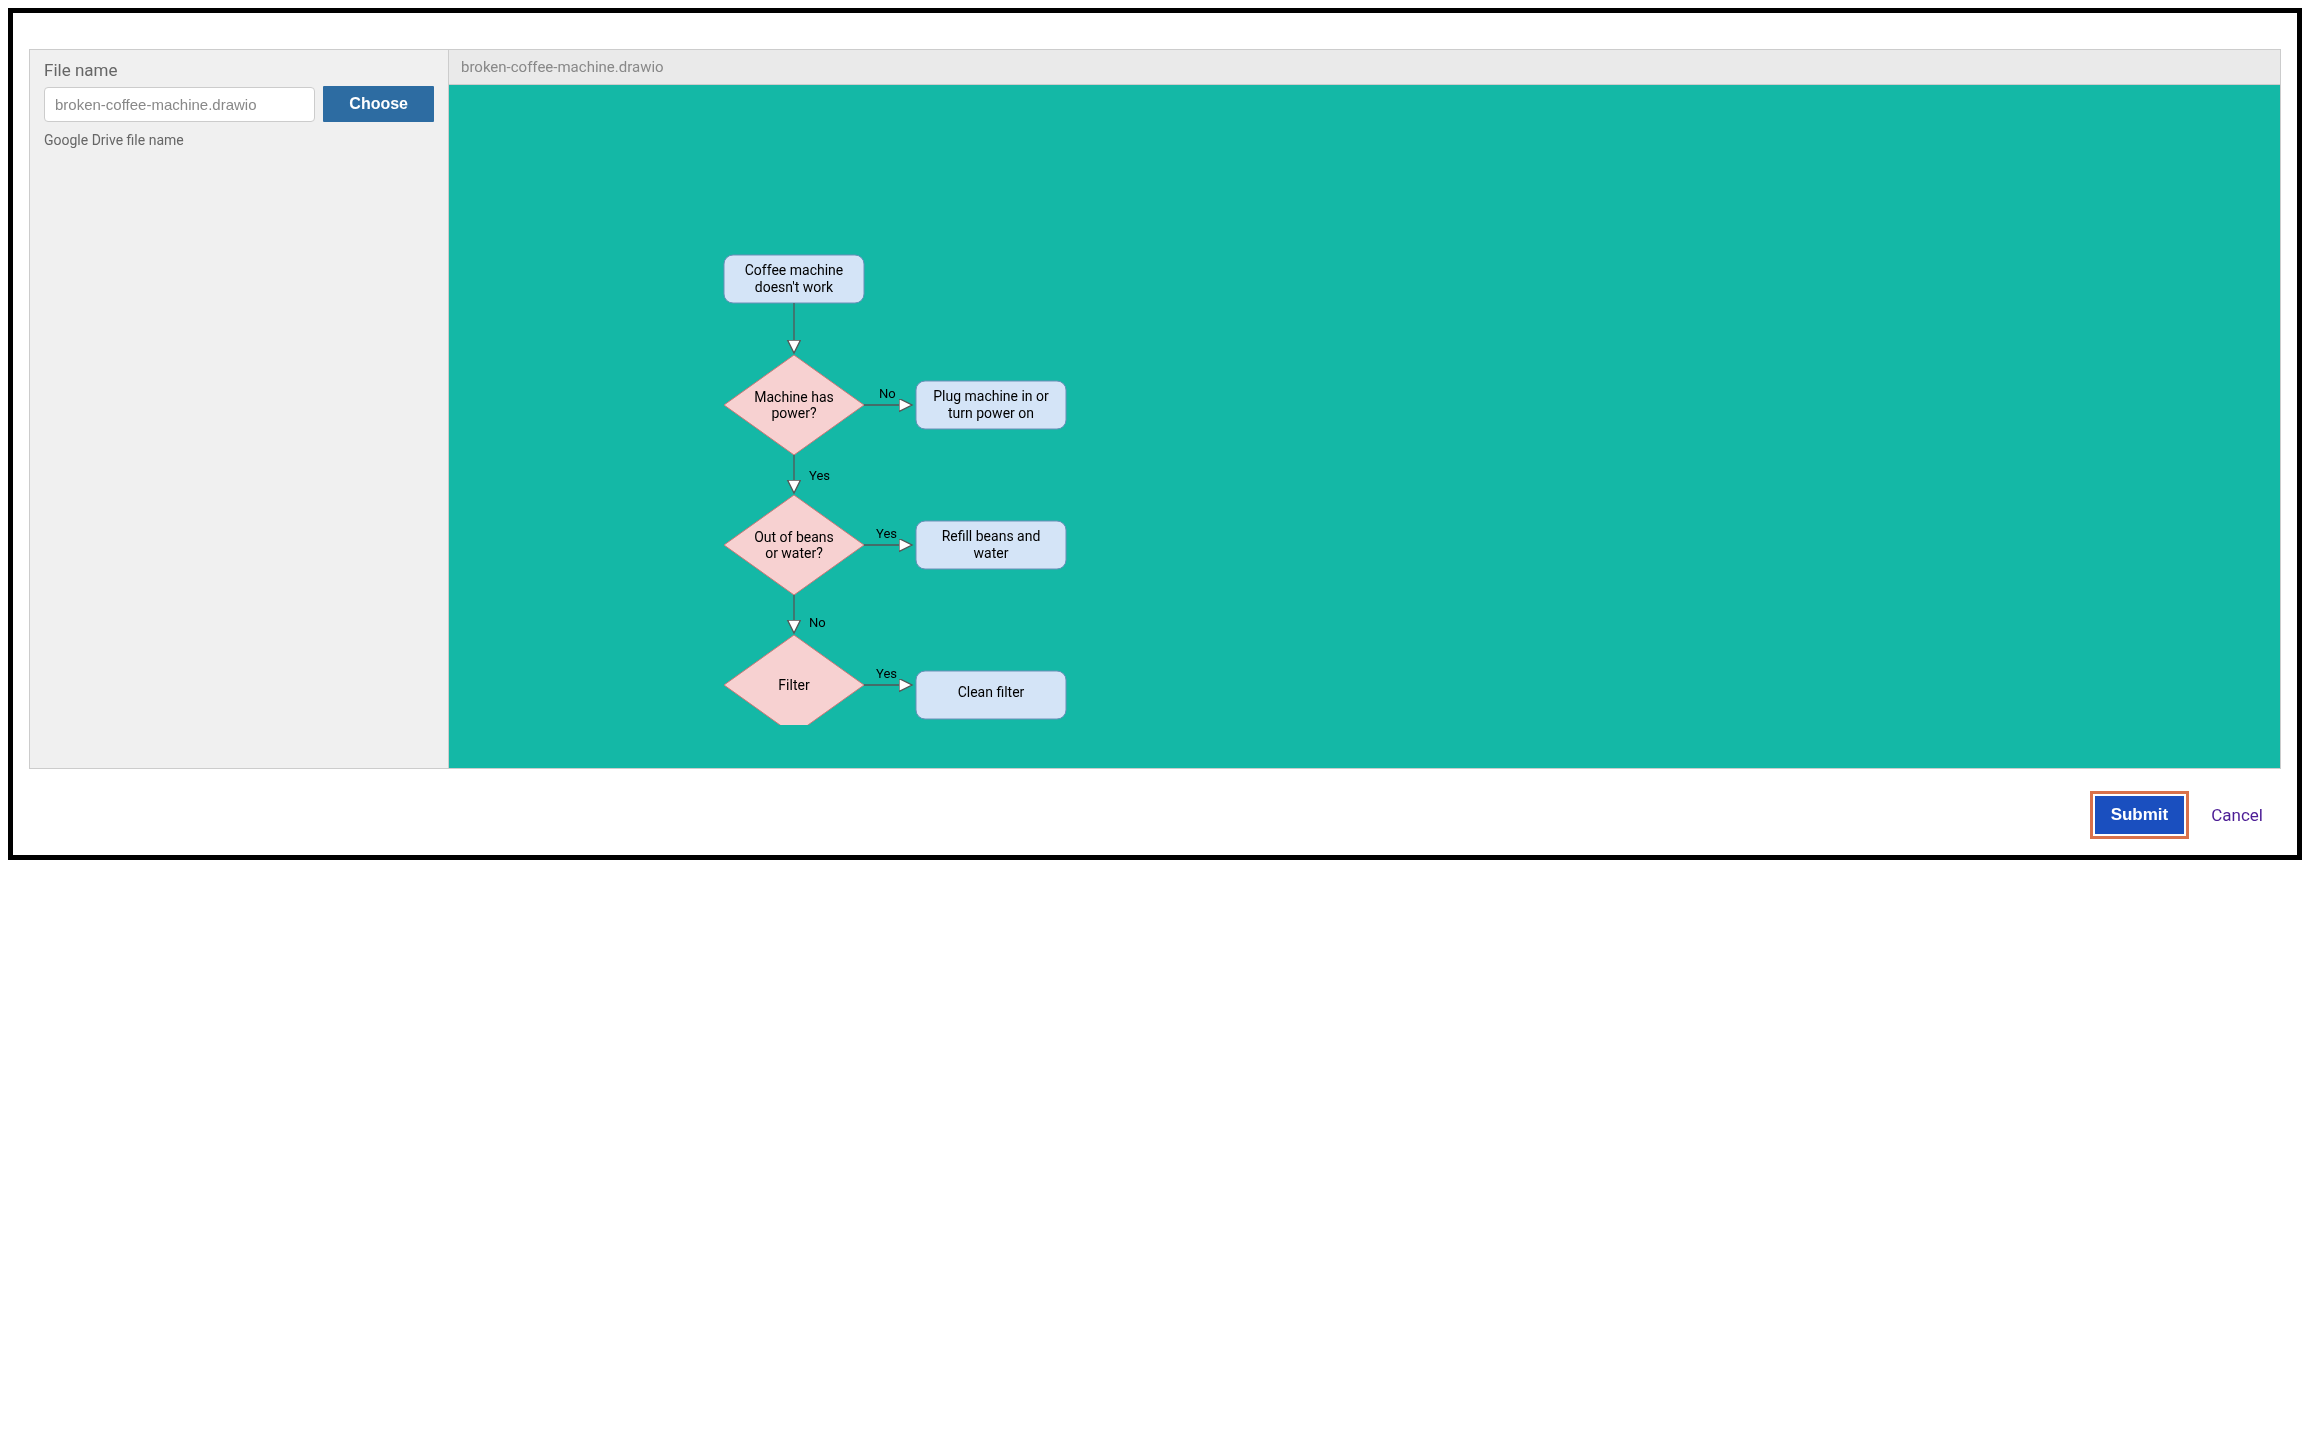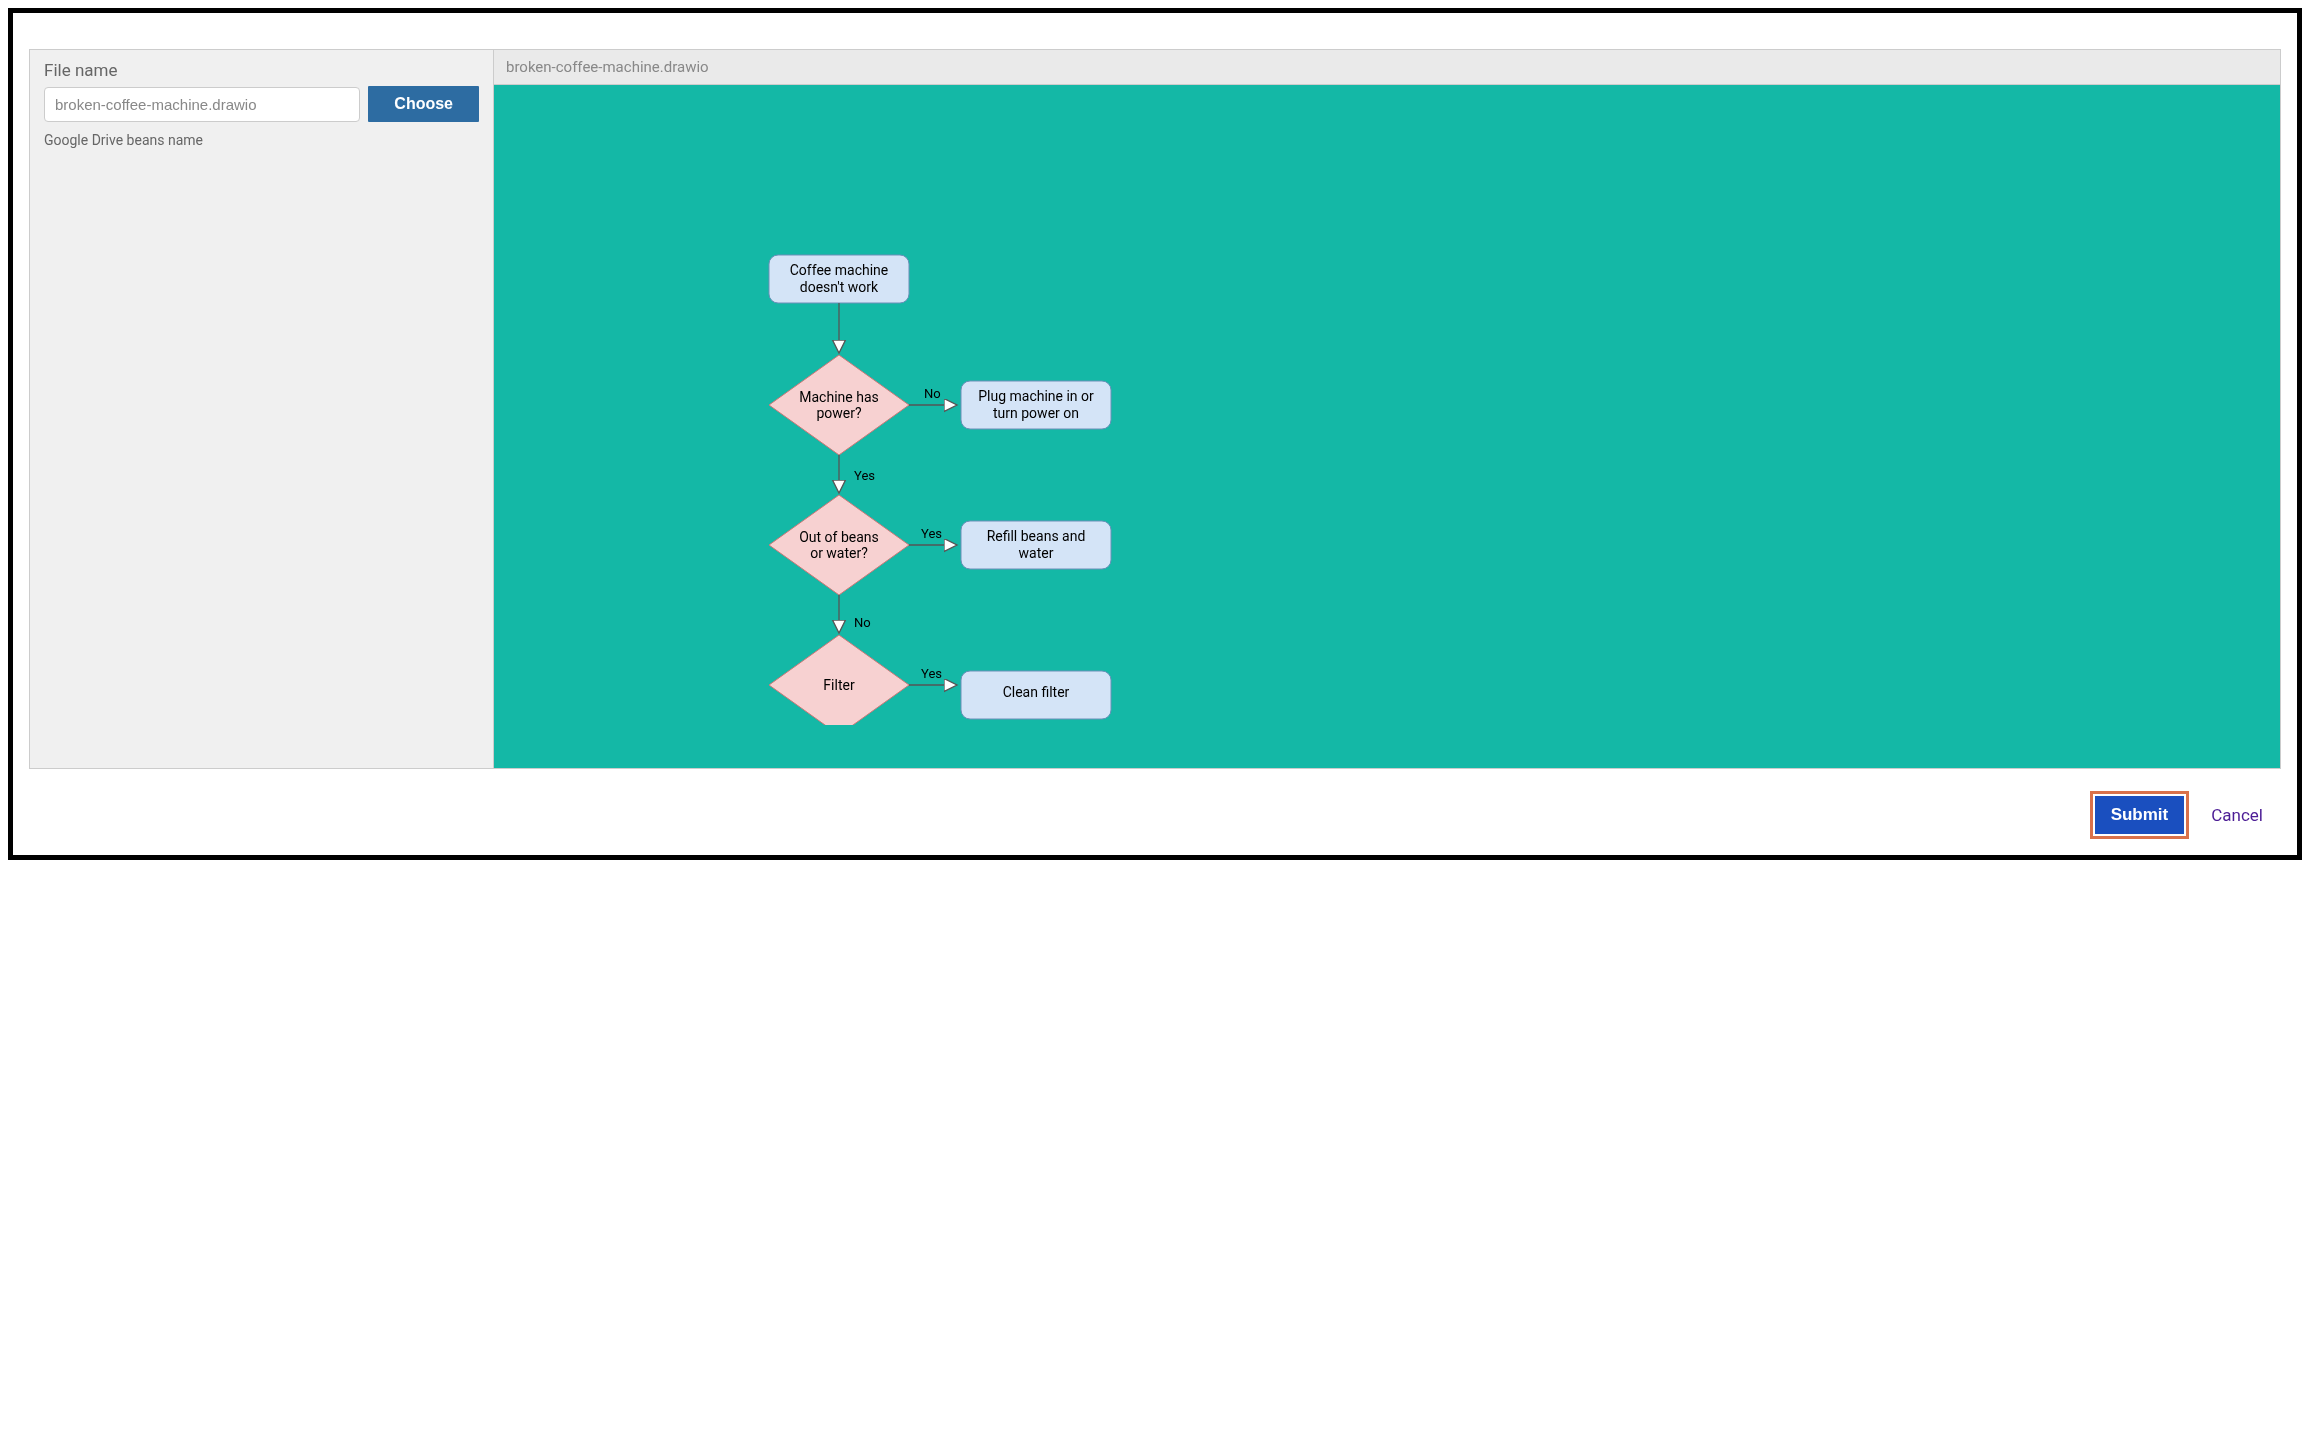--- a/index.html
+++ b/index.html
@@ -44,21 +44,21 @@
     }
     .tab.active {
       background: #d6d6d6;
     }
     .content-row {
       display: flex;
       flex: 1;
       overflow: hidden;
     }
     .left-panel {
-      width: 464px;
+      width: 419px;
       border-right: 1px solid #ccc;
       padding: 10px 14px;
       background: #f0f0f0;
     }
     .file-label {
       font-size: 17px;
       color: #666;
       margin-bottom: 6px;
     }
     .file-row {
@@ -158,21 +158,21 @@
   <div class="dialog-area">
 
 
     <div class="content-row">
       <div class="left-panel">
         <div class="file-label">File name</div>
         <div class="file-row">
           <input class="file-input" type="text" readonly="" value="broken-coffee-machine.drawio" style="">
           <button class="choose-btn">Choose</button>
         </div>
-        <div class="helper-text">Google Drive beans name</div>
+        <div class="helper-text">Google Drive file name</div>
       </div>
 
       <div class="right-panel">
         <div class="preview-header">broken-coffee-machine.drawio</div>
         <div class="preview-body">
           <svg width="900" height="640">
             <defs>
               <marker id="arrow" markerWidth="12" markerHeight="12" refX="10" refY="5" orient="auto">
                 <path d="M0,0 L10,5 L0,10 Z" fill="#fff" stroke="#555" stroke-width="1"></path>
               </marker>

